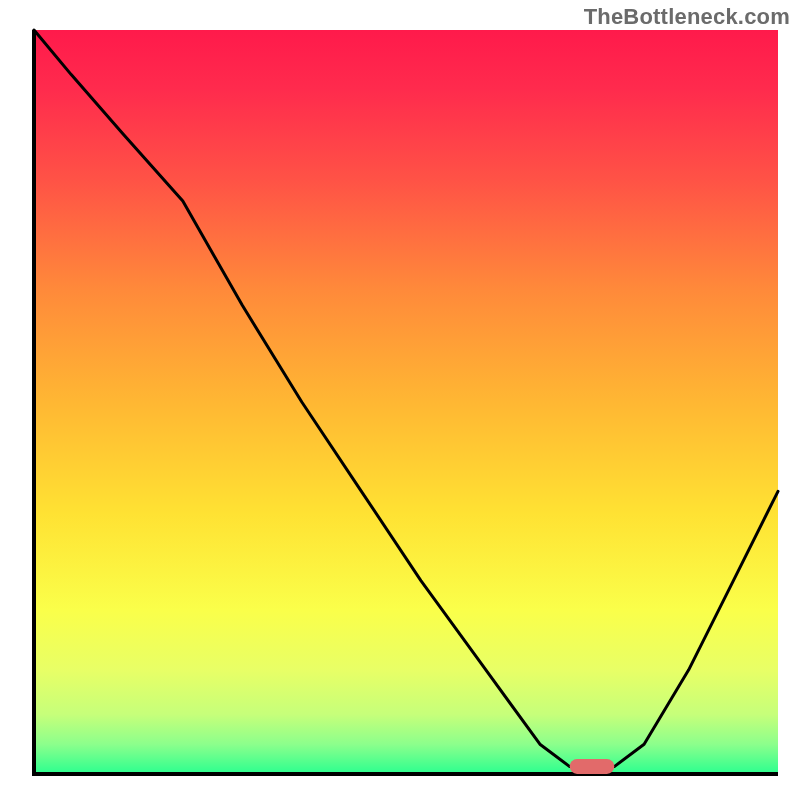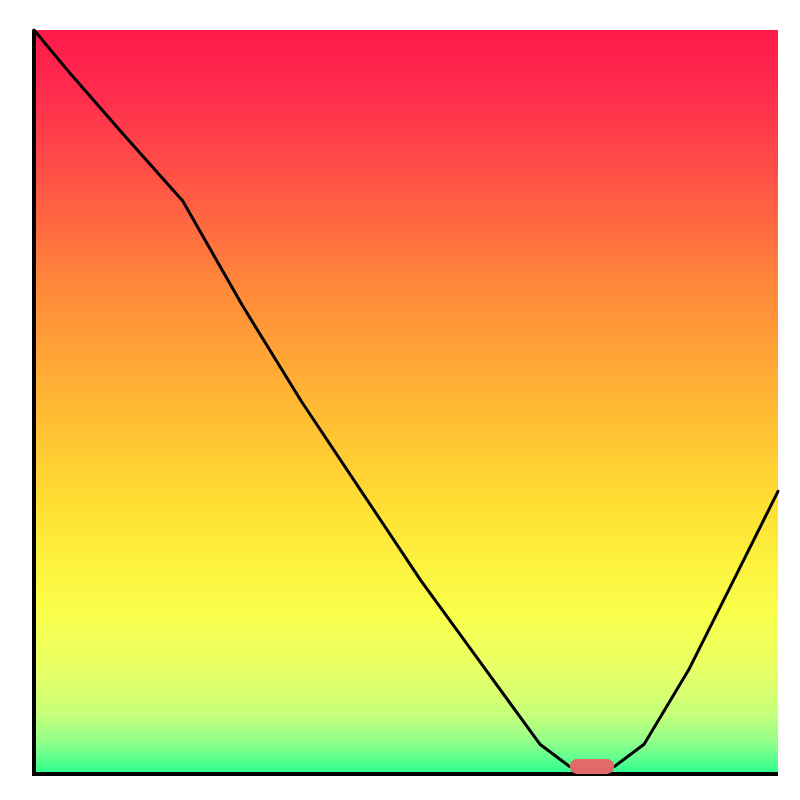--- a/index.html
+++ b/index.html
@@ -28,20 +28,21 @@
   }
   svg {
     display: block;
   }
 </style>
 </head>
 <body>
 
 <div class="stage">
 
+  <div class="watermark">TheBottleneck.com</div>
 
   <svg id="chart-svg" width="800" height="800" viewBox="0 0 800 800">
     <defs>
       <linearGradient id="bg-grad" x1="0" y1="0" x2="0" y2="1">
           <stop offset="0.0%" stop-color="#ff1a4b"></stop>
           <stop offset="8.0%" stop-color="#ff2b4d"></stop>
           <stop offset="20.0%" stop-color="#ff5246"></stop>
           <stop offset="35.0%" stop-color="#ff8a3a"></stop>
           <stop offset="50.0%" stop-color="#ffb733"></stop>
           <stop offset="65.0%" stop-color="#ffe233"></stop>

